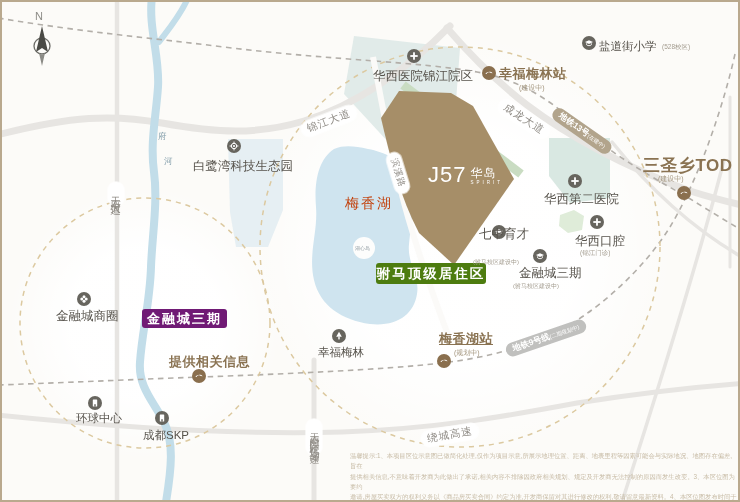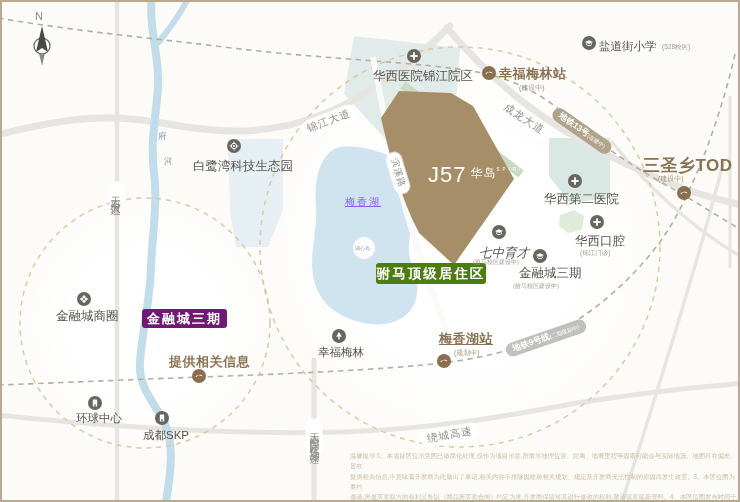--- a/index.html
+++ b/index.html
@@ -15,21 +15,21 @@
   .station-sub{color:#a2947c;}
   .pill{background:#ffffff;color:#8f8b85;border-radius:9px;padding:1px 6px;
         box-shadow:0 0 0 1px rgba(255,255,255,.6);}
   .pill.vert{writing-mode:vertical-rl;padding:6px 1px;}
   .metro-pill{color:#ffffff;border-radius:8px;padding:1px 7px;font-weight:bold;}
   .metro-pill .mp-sub{font-weight:normal;}
   .banner{display:flex;align-items:center;justify-content:center;color:#fff;
           font-weight:bold;border-radius:3px;letter-spacing:2px;}
   #logo{display:flex;align-items:flex-start;color:#fff;}
   #logo-main{font-size:22px;font-weight:300;letter-spacing:1px;line-height:22px;}
-  #logo-side{display:flex;flex-direction:row;margin-left:4px;margin-top:3px;}
+  #logo-side{display:flex;flex-direction:column;margin-left:4px;margin-top:3px;}
   #logo-cn{font-size:12px;letter-spacing:1px;line-height:13px;}
   #logo-sub{font-size:4.5px;letter-spacing:3px;line-height:6px;}
   #watermark{right:3px;bottom:2px;font-size:21.5px;font-weight:bold;color:#4f4f4f;
      text-shadow:-1px -1px 0 #fff,1px -1px 0 #fff,-1px 1px 0 #fff,1px 1px 0 #fff,2px 2px 2px rgba(0,0,0,.2);}
   #disclaimer{left:348px;top:449px;width:388px;font-size:6.3px;line-height:10.3px;
      color:#c7bba5;white-space:normal;}
   #compass{left:22px;top:8px;}
   #compass .n{color:#8e8d88;font-size:11px;margin-left:11px;display:block;}
 </style>
 </head>
@@ -141,21 +141,21 @@
           <rect x="6.1" y="3.3" width="1.8" height="7.4" fill="#fff"></rect>
           <rect x="3.3" y="6.1" width="7.4" height="1.8" fill="#fff"></rect>
         </svg></span>
       <span class="abs poi-label" style="left: 573px; top: 231px; font-size: 12.5px;">华西口腔</span>
       <span class="abs poi-sub" style="left: 578px; top: 247px; font-size: 6.5px;">(锦江门诊)</span>
       <span class="abs center" style="left: 497px; top: 232px;"><svg width="14" height="14" viewBox="0 0 14 14">
           <circle cx="7" cy="7" r="7" fill="#67655e"></circle>
           <path d="M3,6.1 L7,4.2 L11,6.1 L7,7.9 Z" fill="#fff"></path>
           <path d="M4.7,7.2 V8.9 C4.7,9.9 9.3,9.9 9.3,8.9 V7.2" stroke="#fff" stroke-width=".9" fill="none"></path>
         </svg></span>
-      <span class="abs poi-label" style="left: 477px; top: 243px; font-size: 12.5px; font-style: italic;">七中育才</span>
+      <span class="abs poi-label" style="left: 477px; top: 224px; font-size: 12.5px;">七中育才</span>
       <span class="abs poi-sub" style="left: 471px; top: 256px; font-size: 6px;">(驸马校区建设中)</span>
       <span class="abs center" style="left: 538px; top: 256px;"><svg width="14" height="14" viewBox="0 0 14 14">
           <circle cx="7" cy="7" r="7" fill="#67655e"></circle>
           <path d="M3,6.1 L7,4.2 L11,6.1 L7,7.9 Z" fill="#fff"></path>
           <path d="M4.7,7.2 V8.9 C4.7,9.9 9.3,9.9 9.3,8.9 V7.2" stroke="#fff" stroke-width=".9" fill="none"></path>
         </svg></span>
       <span class="abs poi-label" style="left: 517px; top: 263px; font-size: 12.5px;">金融城三期</span>
       <span class="abs poi-sub" style="left: 511px; top: 280px; font-size: 6px;">(驸马校区建设中)</span>
       <span class="abs center" style="left: 82px; top: 299px;"><svg width="14" height="14" viewBox="0 0 14 14">
           <circle cx="7" cy="7" r="7" fill="#67655e"></circle>
@@ -207,21 +207,21 @@
         </svg></span>
       <span class="abs station-label" style="left: 167px; top: 351px; font-size: 13px; letter-spacing: 0.5px;">提供相关信息</span>
       <span class="abs pill vert" style="left: 114px; top: 192px; font-size: 10.5px; letter-spacing: 3px; transform: translate(-50%, -50%) rotate(0deg);">天府大道</span>
       <span class="abs pill" style="left: 327px; top: 119px; font-size: 10.5px; letter-spacing: 1px; transform: translate(-50%, -50%) rotate(-21deg);">锦江大道</span>
       <span class="abs pill" style="left: 522px; top: 117px; font-size: 10.5px; letter-spacing: 1px; transform: translate(-50%, -50%) rotate(33deg);">成龙大道</span>
       <span class="abs pill" style="left: 448px; top: 433px; font-size: 10.5px; letter-spacing: 1px; transform: translate(-50%, -50%) rotate(-10deg);">绕城高速</span>
       <span class="abs pill vert" style="left: 312px; top: 435px; font-size: 10px; letter-spacing: 3px; transform: translate(-50%, -50%) rotate(0deg);">天府国际机场高速</span>
       <span class="abs pill" style="left: 396px; top: 171px; font-size: 9px; letter-spacing: 1px; transform: translate(-50%, -50%) rotate(73deg);">滨溪路</span>
       <span class="abs metro-pill" style="left: 580px; top: 129px; font-size: 8.5px; background: rgb(178, 164, 140); transform: translate(-50%, -50%) rotate(35deg);"><span>地铁13号</span><span class="mp-sub" style="font-size:5.5px">(在建中)</span></span>
       <span class="abs metro-pill" style="left: 544px; top: 336px; font-size: 8.5px; background: rgb(192, 192, 190); transform: translate(-50%, -50%) rotate(-19deg);"><span>地铁9号线</span><span class="mp-sub" style="font-size:5.5px">(二期规划中)</span></span>
-      <span class="abs " style="left: 343px; top: 193px; font-size: 10px; color: #8b5cf6; letter-spacing: 2px; text-decoration: underline;">梅香湖</span>
+      <span class="abs " style="left: 343px; top: 193px; font-size: 14px; color: #c2410c; letter-spacing: 2px;">梅香湖</span>
       <span class="abs " style="left: 353px; top: 243px; font-size: 5px; color: rgb(143, 154, 160); letter-spacing: 0px;">湖心岛</span>
       <span class="abs " style="left: 156px; top: 129px; font-size: 8.5px; color: rgb(134, 160, 173); letter-spacing: 0px;">府</span>
       <span class="abs " style="left: 162px; top: 154px; font-size: 8.5px; color: rgb(134, 160, 173); letter-spacing: 0px;">河</span>
     </div>
 
   <div id="disclaimer" class="abs">
     <div>温馨提示:1、本项目区位示意图已做简化处理,仅作为项目示意,所展示地理位置、距离、地表里程等因素可能会与实际地况、地图存在偏差,旨在</div>
     <div>提供相关信息,不意味着开发商为此做出了承诺,相关内容不排除因政府相关规划、规定及开发商无法控制的原因而发生改变。3、本区位图为要约</div>
     <div>邀请,房屋买卖双方的权利义务以《商品房买卖合同》约定为准,开发商保留对其进行修改的权利,敬请留意最新资料。4、本区位图发布时间于</div>
 

